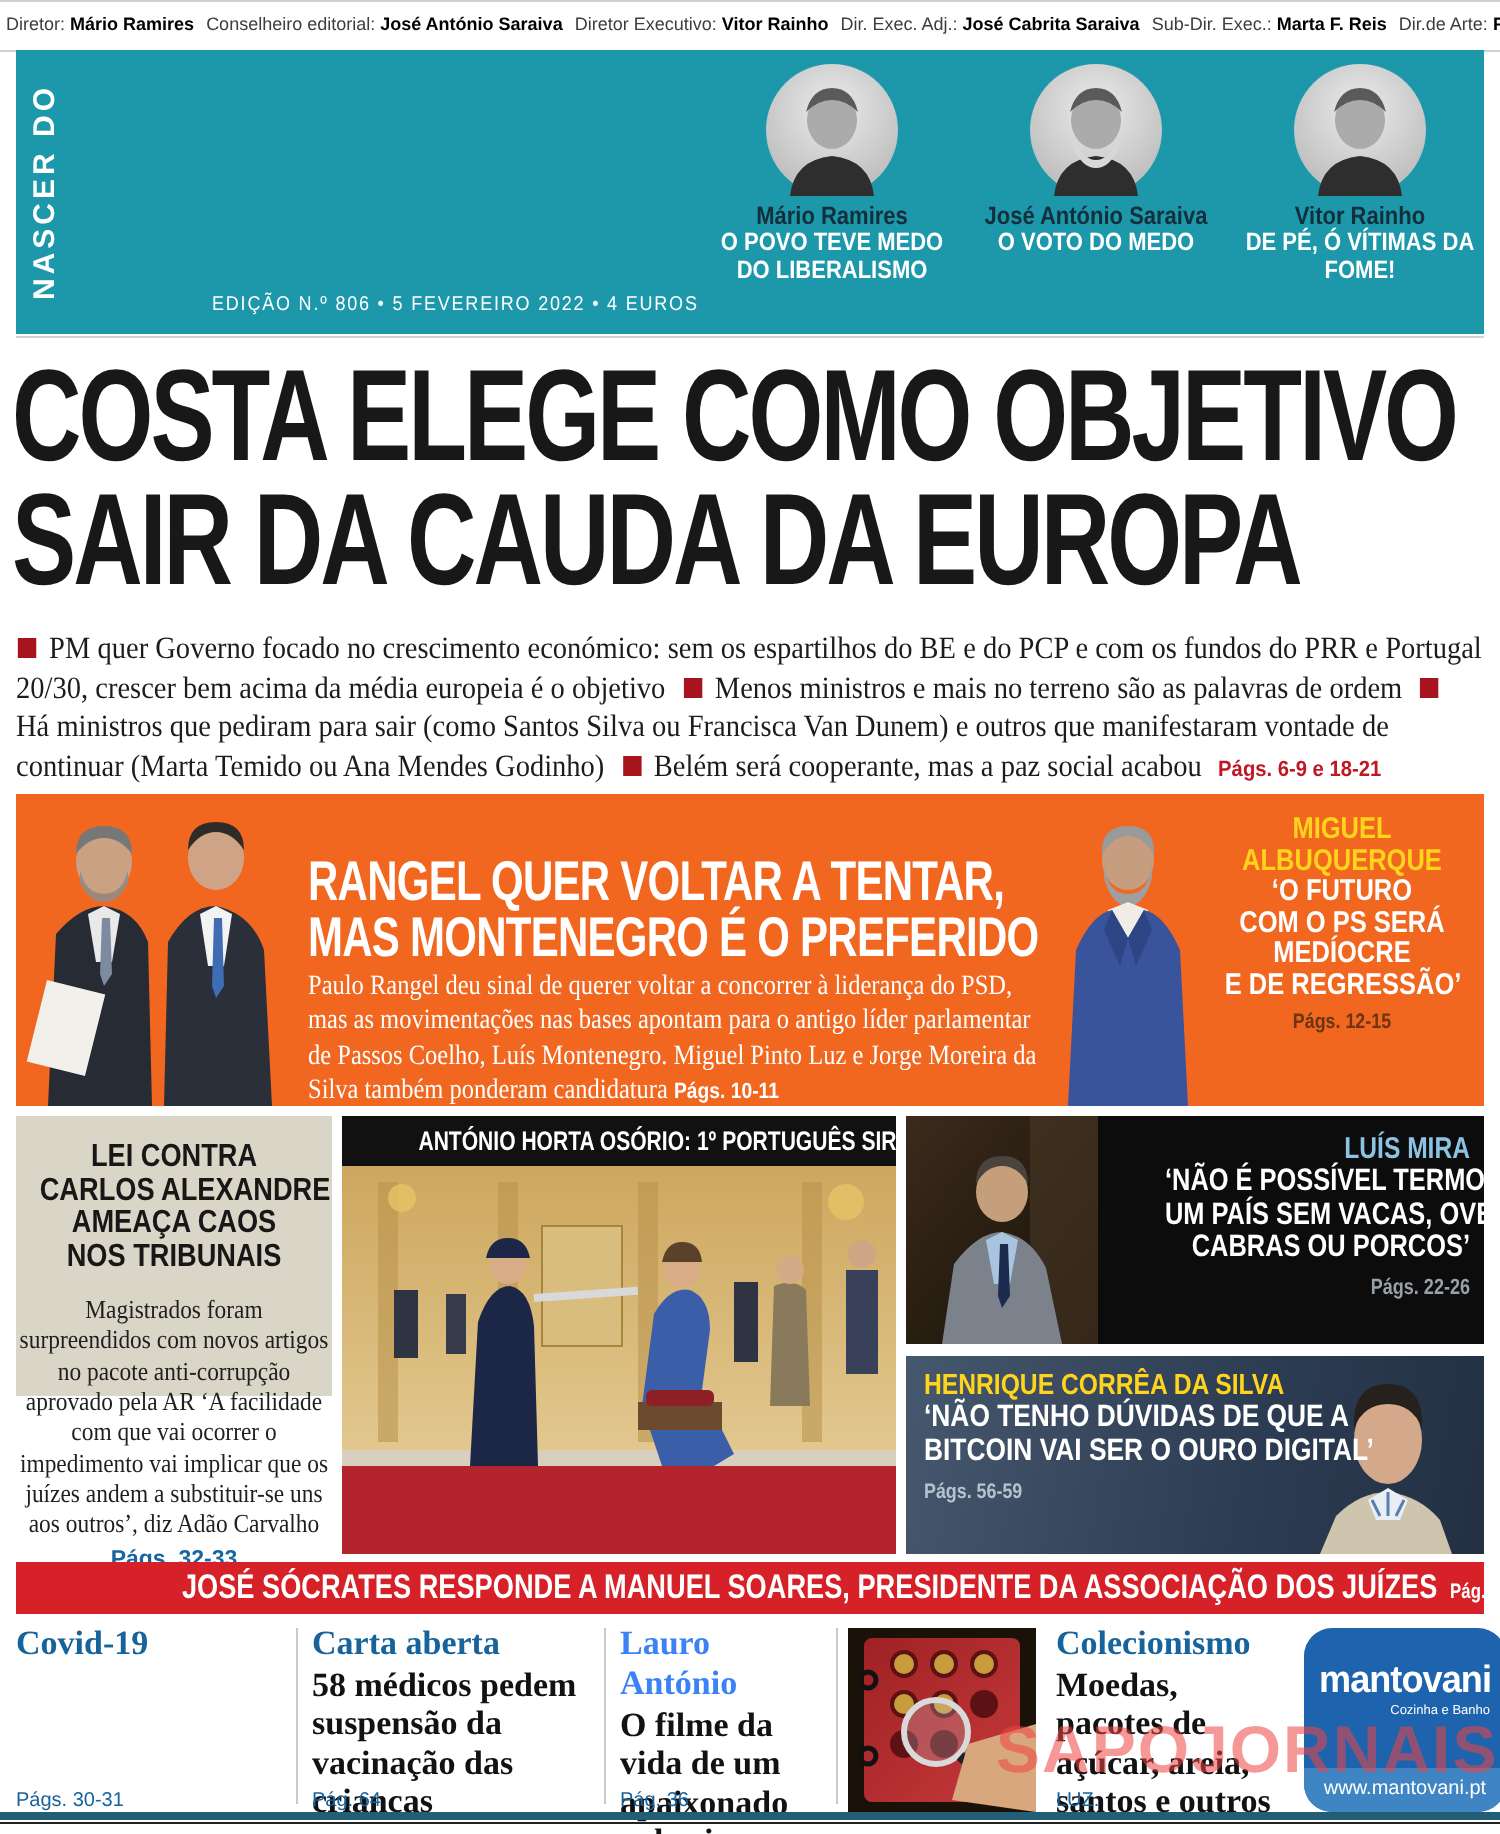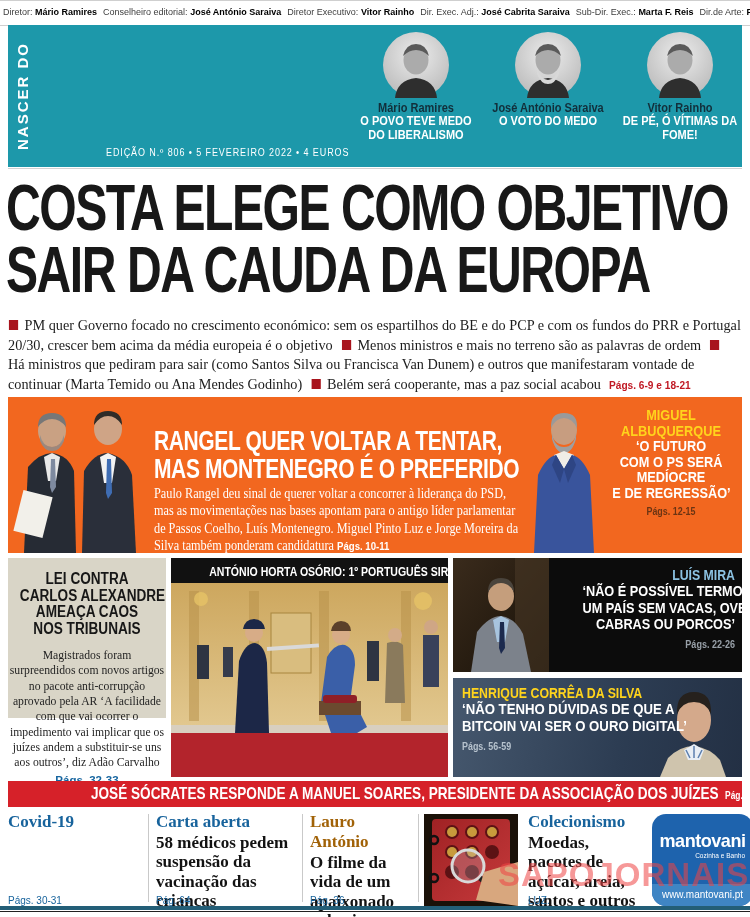--- a/index.html
+++ b/index.html
@@ -53,21 +53,21 @@
   .alb-photo { position:absolute; left:516px; top:6px; }
   .alb-text { position:absolute; right:2px; top:10px; width:138px; text-align:center;
               transform:scaleX(0.85); transform-origin:center top; }
   .alb-name span, .alb-quote span { display:block; white-space:nowrap; font-weight:800;
               font-size:15px; line-height:15.5px; }
   .alb-name span { color:#ffd41c; }
   .alb-quote span { color:#fff; }
   .alb-pages { margin-top:5px; color:#6b3413; font-weight:bold; font-size:10.5px; }
 
   
-  .courts { position:absolute; top:558px; left:8px; width:158px; height:160px; background:#d9d5c7; text-align:center; }
+  .courts { position:absolute; top:558px; left:8px; width:158px; height:140px; background:#d9d5c7; text-align:center; }
   .courts-title { margin-top:13px; transform:scaleX(0.85); transform-origin:center top; }
   .courts-title span { display:block; white-space:nowrap; font-size:16px; line-height:16.5px;
                        font-weight:800; color:#171717; }
   .courts-body { margin:10px auto 0; width:172px; margin-left:-7px; transform:scaleX(0.9);
                  transform-origin:center top; font-family:"Liberation Serif",serif;
                  font-size:13px; line-height:1.18; color:#1f1f1f; }
   .courts-pages { margin-top:4px; color:#1766a0; font-weight:bold; font-size:11.5px; }
 
   .osorio { position:absolute; top:558px; left:171px; width:277px; height:219px; }
   .osorio-bar { height:25px; background:#111; text-align:center; }
@@ -98,21 +98,21 @@
   .socrates { position:absolute; top:781px; left:8px; width:734px; height:26px; background:#d62129; text-align:center; }
   .socrates-inner { display:inline-block; transform:scaleX(0.8); transform-origin:center top;
                     white-space:nowrap; line-height:26px; }
   .socrates-text { color:#fff; font-size:17px; font-weight:800; }
   .socrates-page { color:#fff; font-size:10.5px; font-weight:bold; margin-left:8px; }
 
   
   .briefs { position:absolute; top:812px; left:8px; width:734px; height:94px; }
   .brief { position:absolute; top:0; height:94px; }
   .kicker { font-family:"Liberation Serif",serif; font-weight:bold; font-size:17px; color:#17639c; }
-  .kicker.muted { color:#a16207; }
+  .kicker.muted { color:#3b82f6; }
   .bheadline { font-family:"Liberation Serif",serif; font-weight:bold; font-size:17px;
                line-height:1.14; color:#121212; margin-top:1px; }
   .bpages { position:absolute; bottom:0; left:0; font-weight:normal; font-size:10px; color:#17639c; }
   .vdiv { position:absolute; top:2px; height:88px; border-left:1px solid #c9c9c9; }
   .coins { position:absolute; left:416px; top:2px; }
 
   
   .ad { position:absolute; left:644px; top:2px; width:101px; height:92px; background:#1e63ad;
         border-radius:14px; overflow:hidden; }
   .ad-brand { margin-top:16px; text-align:center; color:#fff; font-weight:800; font-size:19px;

